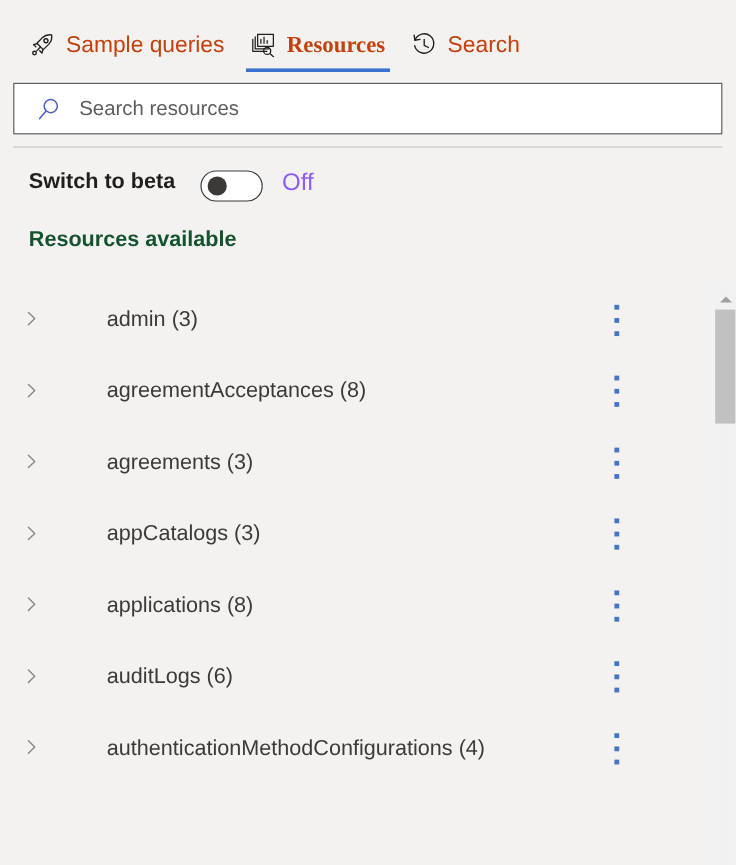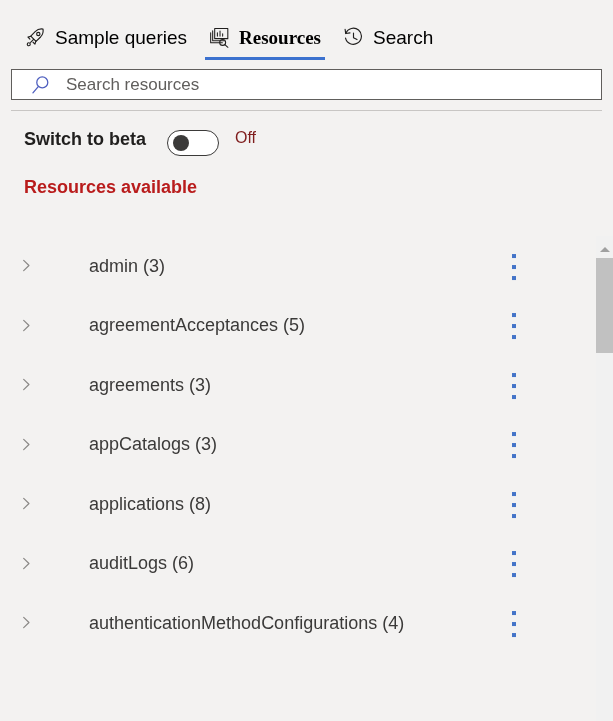--- a/index.html
+++ b/index.html
@@ -29,21 +29,21 @@
     align-items: center;
     gap: 9px;
     height: 46px;
     padding: 0 11px;
     position: relative;
     cursor: pointer;
     box-sizing: border-box;
   }
   .tab-label {
     font-size: 19px;
-    color: #000000;
+    color: #c2410c;
     white-space: nowrap;
     line-height: 1;
   }
   .tab.selected .tab-label {
     font-weight: bold;
     font-family: Liberation Serif, serif;
   }
   .tab .underline {
     display: none;
   }
@@ -59,21 +59,21 @@
   .tab-icon {
     width: 21px;
     height: 21px;
     display: block;
     flex: 0 0 auto;
   }
 
   
   .search-wrap {
     margin: 9px 11px 0 11px;
-    height: 31px;
+    height: 43px;
     background: #ffffff;
     border: 1px solid #605e5c;
     display: flex;
     align-items: center;
     box-sizing: border-box;
   }
   .search-icon {
     width: 22px;
     height: 22px;
     margin: 0 14px 0 18px;
@@ -129,31 +129,31 @@
     position: absolute;
     top: 50%;
     left: 5px;
     transform: translateY(-50%);
     width: 16px;
     height: 16px;
     border-radius: 50%;
     background: #3b3a39;
   }
   .toggle-state {
-    font-size: 16px;
-    color: #7f1d1d;
+    font-size: 20px;
+    color: #8b5cf6;
     margin-left: 16px;
     line-height: 1;
   }
 
   
   .section-heading {
     font-size: 18px;
     font-weight: bold;
-    color: #b91c1c;
+    color: #14532d;
     margin: 14px 0 0 24px;
     line-height: 1;
   }
 
   
   .list-area {
     position: absolute;
     left: 0;
     top: 236px;
     width: 613px;
@@ -323,21 +323,21 @@
         <i></i>
         <i></i>
         <i></i>
       </span>
   </div>
 
   <div class="res-row">
     <svg class="chevron" viewBox="0 0 12 16">
       <path d="M3 2.5 L8.6 8 L3 13.5" fill="none" stroke="#8a8886" stroke-width="1.3" stroke-linecap="round" stroke-linejoin="round"></path>
     </svg>
-    <span class="res-label">agreementAcceptances (5)</span>
+    <span class="res-label">agreementAcceptances (8)</span>
     <span class="kebab">
         <i></i>
         <i></i>
         <i></i>
       </span>
   </div>
 
   <div class="res-row">
     <svg class="chevron" viewBox="0 0 12 16">
       <path d="M3 2.5 L8.6 8 L3 13.5" fill="none" stroke="#8a8886" stroke-width="1.3" stroke-linecap="round" stroke-linejoin="round"></path>

